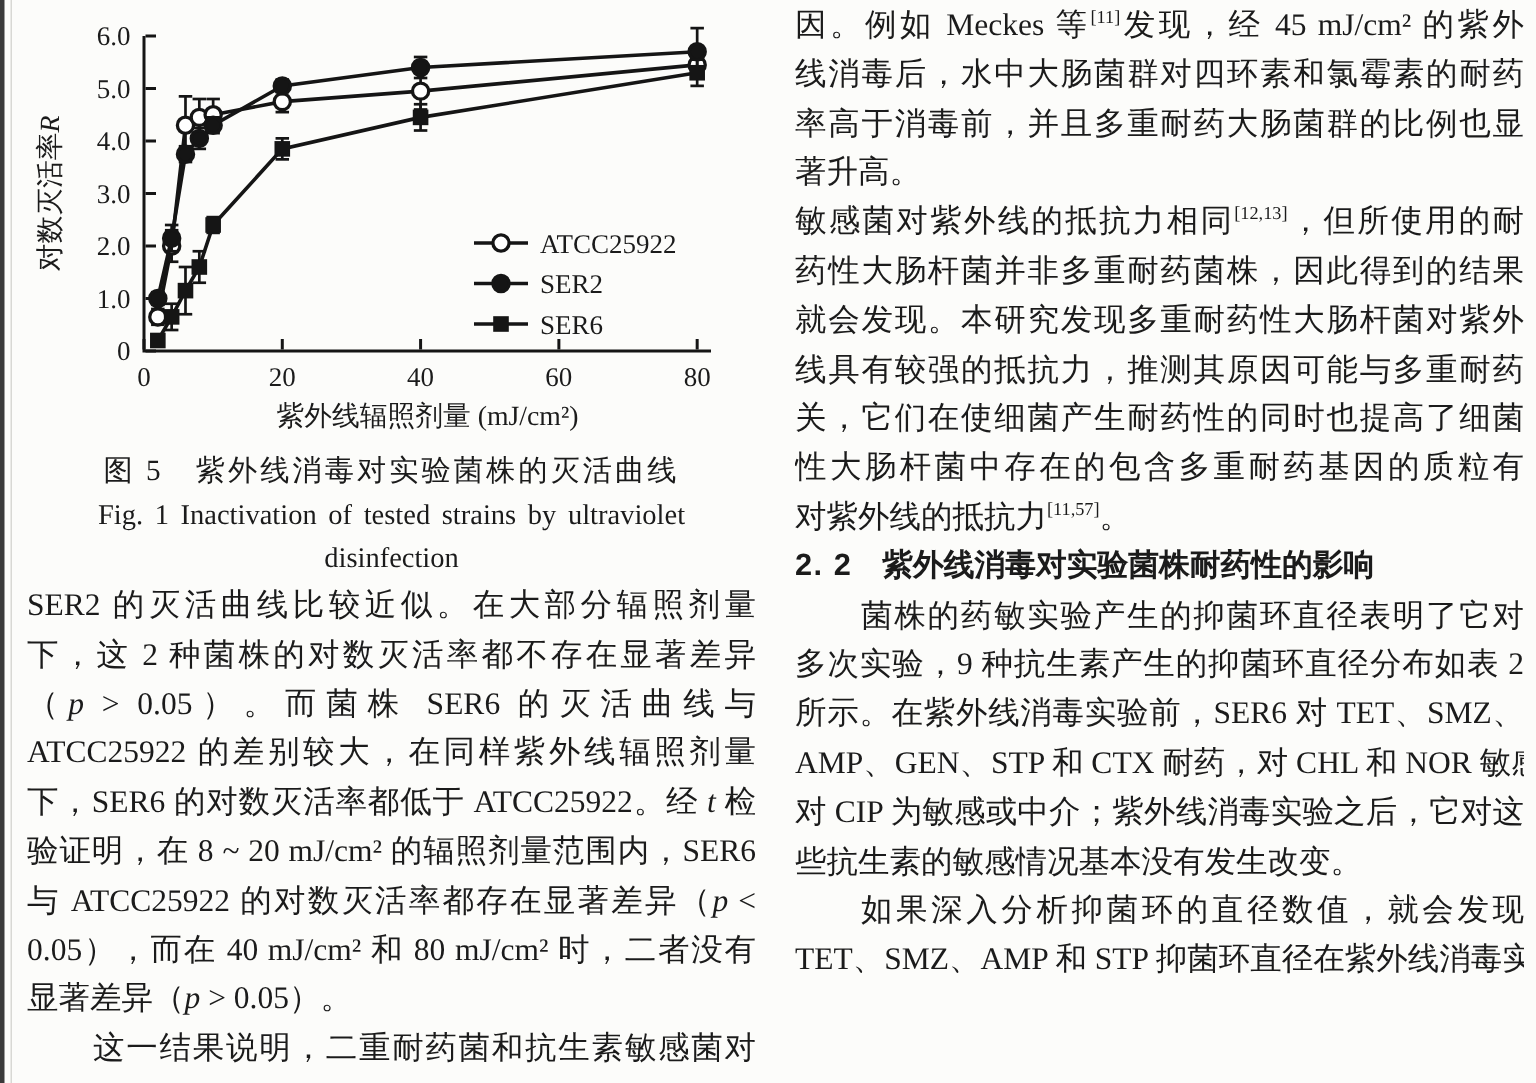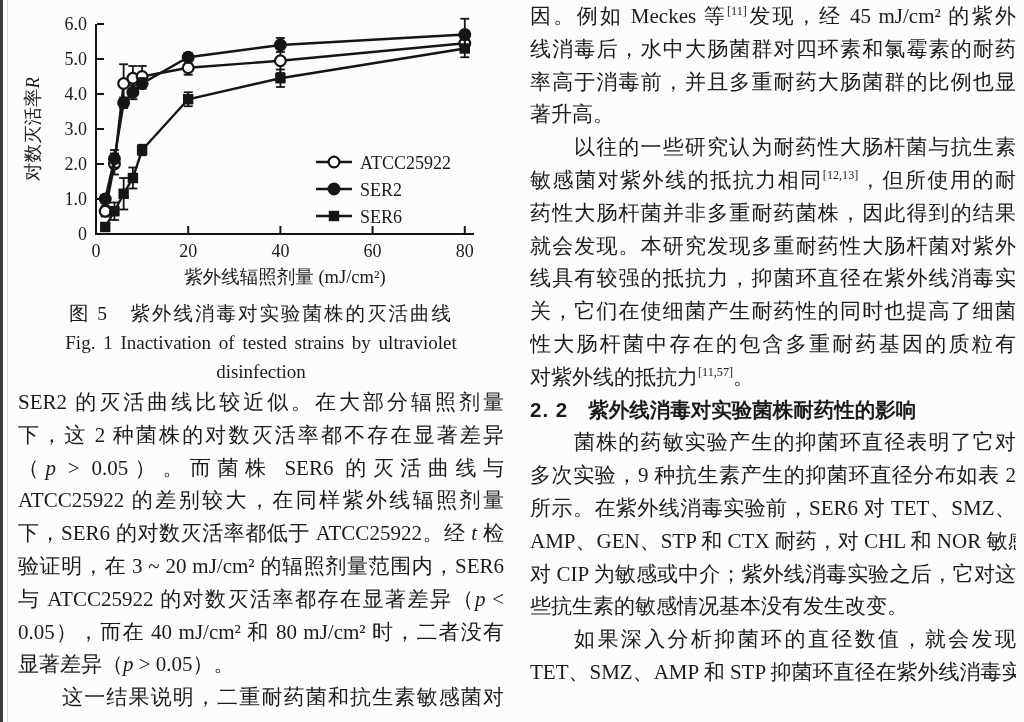--- a/index.html
+++ b/index.html
@@ -217,43 +217,42 @@
           <div class="cap-en">Fig. 1   Inactivation of tested strains by ultraviolet disinfection</div>
         </figcaption>
       </figure>
 
       <div class="para">
           <div class="line">SER2 的灭活曲线比较近似。在大部分辐照剂量</div>
           <div class="line">下，这 2 种菌株的对数灭活率都不存在显著差异</div>
           <div class="line">（<i>p</i> &gt; 0.05）。而菌株 SER6 的灭活曲线与</div>
           <div class="line">ATCC25922 的差别较大，在同样紫外线辐照剂量</div>
           <div class="line">下，SER6 的对数灭活率都低于 ATCC25922。经 <i>t</i> 检</div>
-          <div class="line">验证明，在 3 ~ 20 mJ/cm² 的辐照剂量范围内，SER6</div>
+          <div class="line">验证明，在 8 ~ 20 mJ/cm² 的辐照剂量范围内，SER6</div>
           <div class="line">与 ATCC25922 的对数灭活率都存在显著差异（<i>p</i> &lt;</div>
           <div class="line">0.05），而在 40 mJ/cm² 和 80 mJ/cm² 时，二者没有</div>
           <div class="line end">显著差异（<i>p</i> &gt; 0.05）。</div>
         </div>
       <div class="para">
           <div class="line indent">这一结果说明，二重耐药菌和抗生素敏感菌对</div>
         </div>
     </div>
 
     <div class="col col-right">
       <div class="para">
           <div class="line">因。例如 Meckes 等<sup>[11]</sup>发现，经 45 mJ/cm² 的紫外</div>
           <div class="line">线消毒后，水中大肠菌群对四环素和氯霉素的耐药</div>
           <div class="line">率高于消毒前，并且多重耐药大肠菌群的比例也显</div>
           <div class="line end">著升高。</div>
         </div>
       <div class="para">
-          <div class="line indent">以往的一些研究认为耐药性大肠杆菌与抗生素</div>
           <div class="line">敏感菌对紫外线的抵抗力相同<sup>[12,13]</sup>，但所使用的耐</div>
           <div class="line">药性大肠杆菌并非多重耐药菌株，因此得到的结果</div>
           <div class="line">就会发现。本研究发现多重耐药性大肠杆菌对紫外</div>
-          <div class="line">线具有较强的抵抗力，抑菌环直径在紫外线消毒实</div>
+          <div class="line">线具有较强的抵抗力，推测其原因可能与多重耐药</div>
           <div class="line">关，它们在使细菌产生耐药性的同时也提高了细菌</div>
           <div class="line">性大肠杆菌中存在的包含多重耐药基因的质粒有</div>
           <div class="line end">对紫外线的抵抗力<sup>[11,57]</sup>。</div>
         </div>
 
       <h3 class="sec-heading">
         <span class="num">2. 2</span><span>紫外线消毒对实验菌株耐药性的影响</span>
       </h3>
 
       <div class="para">

